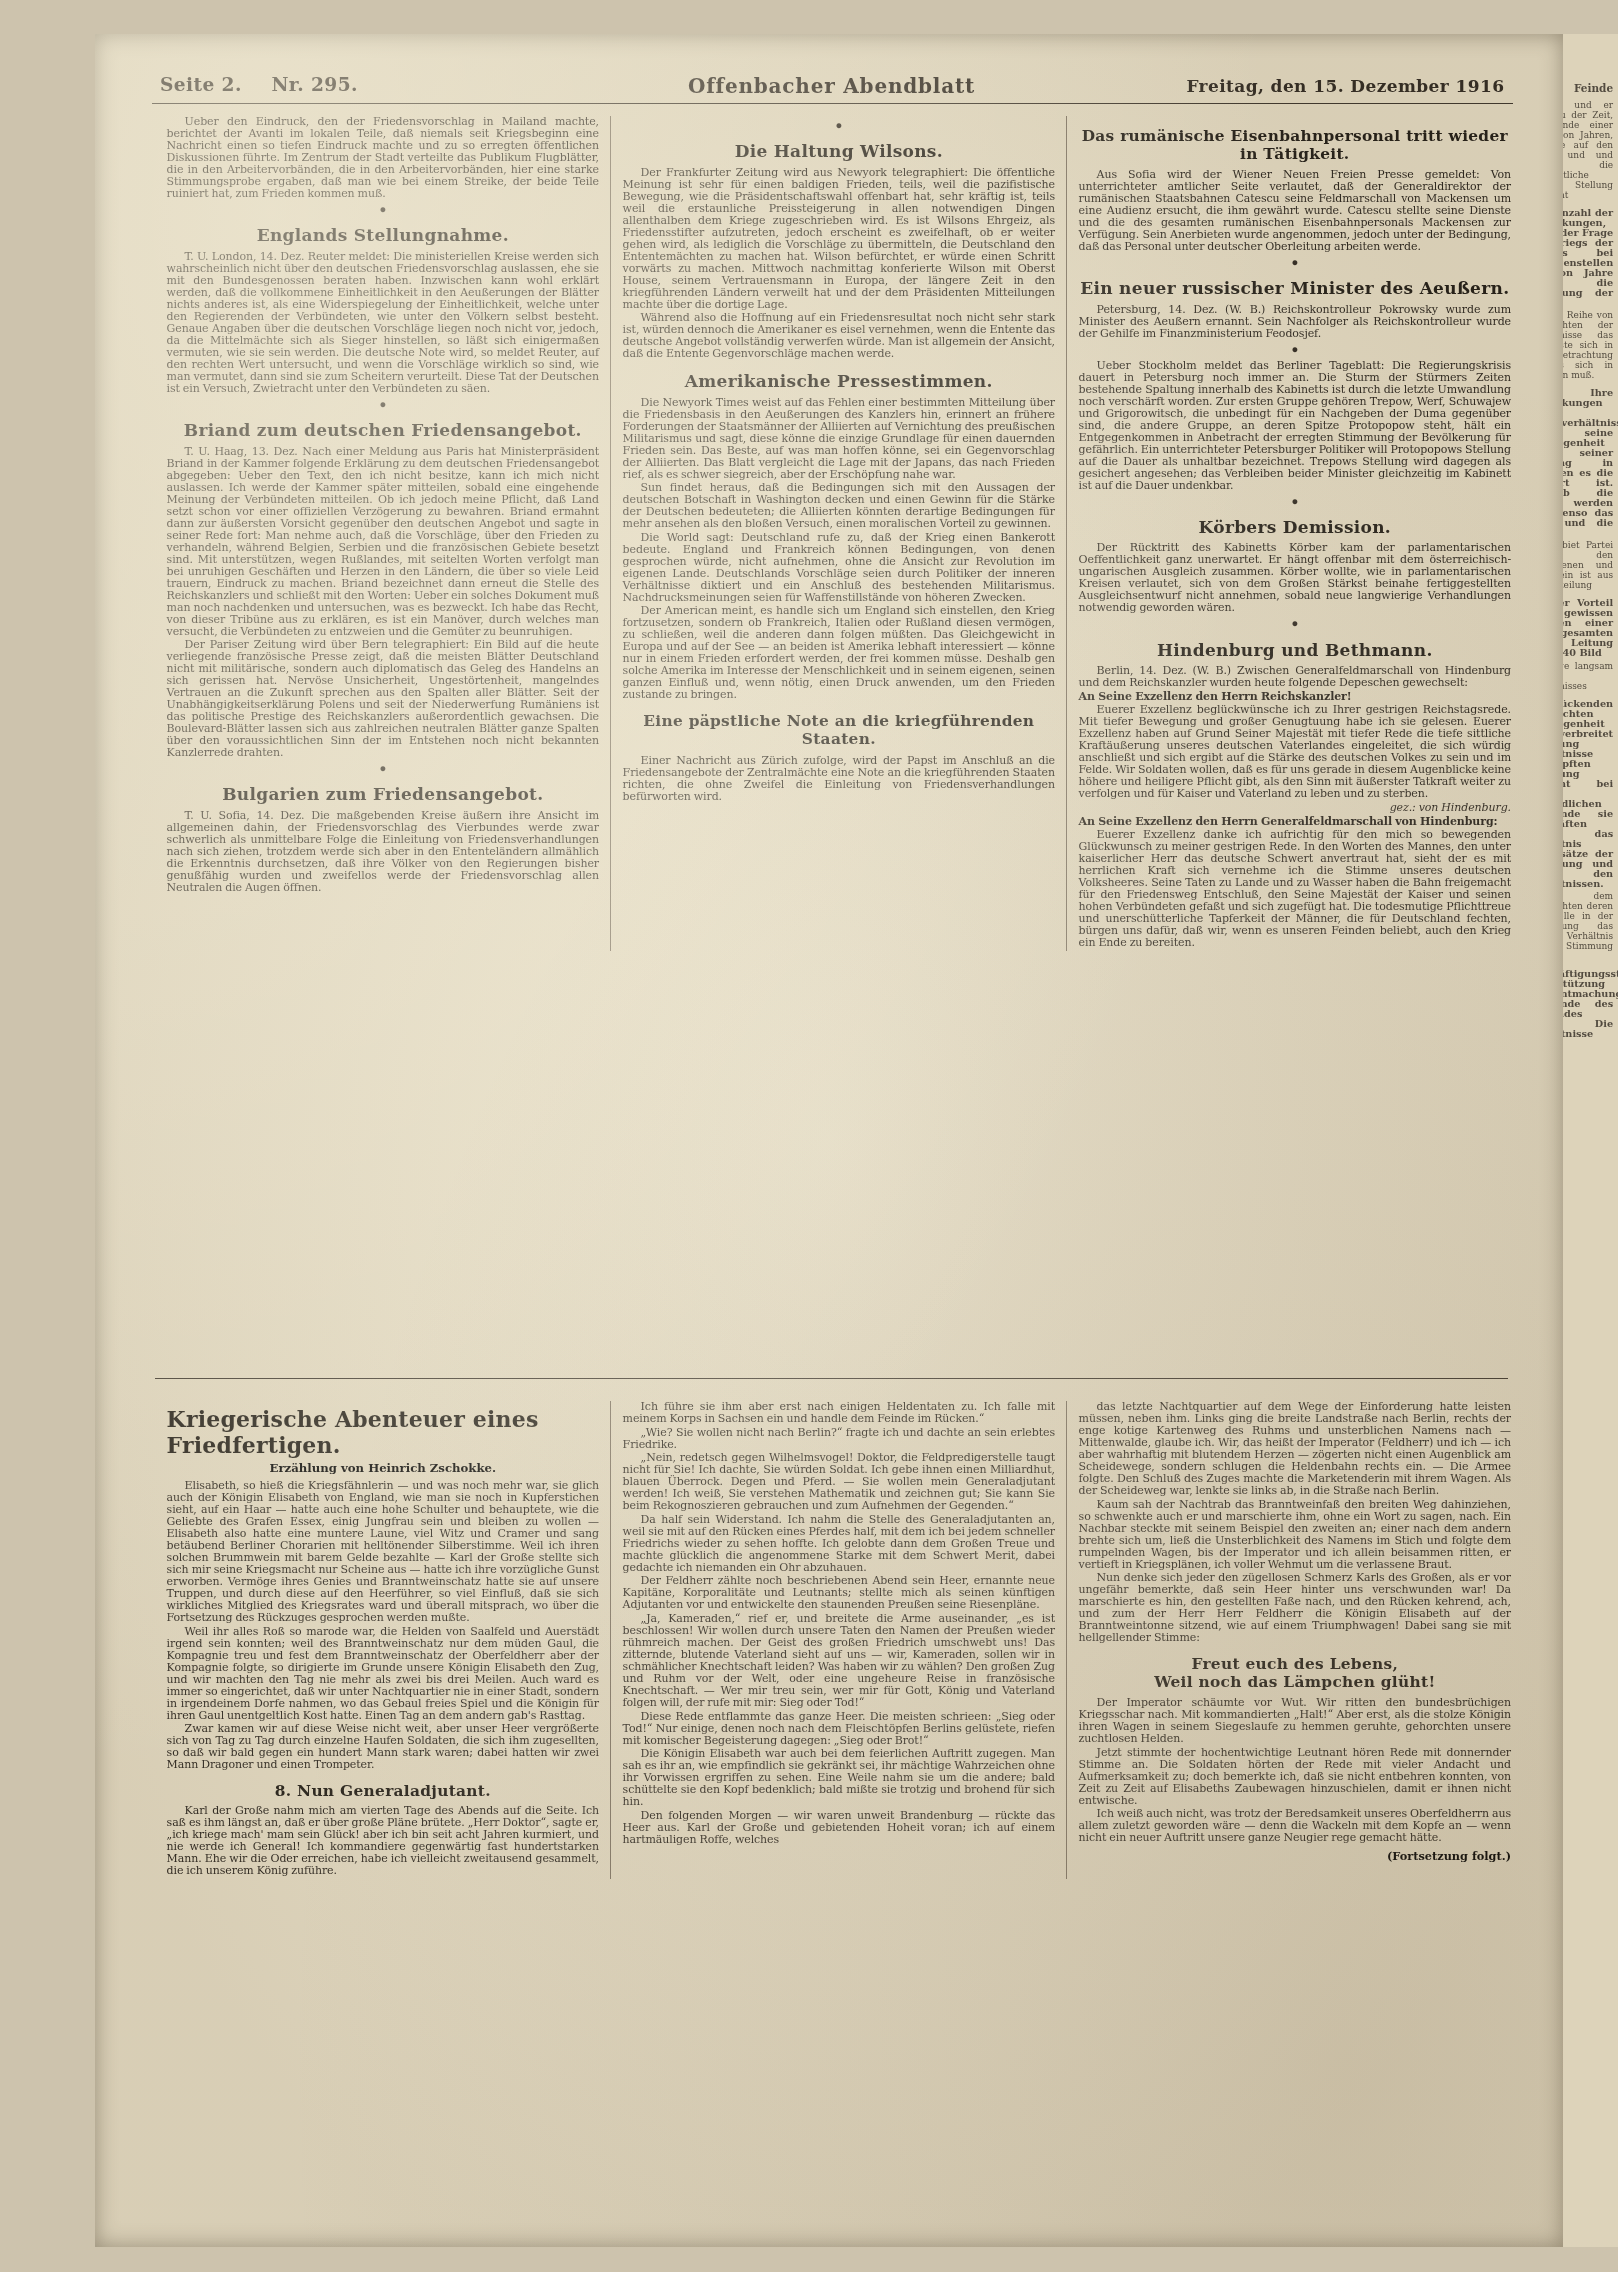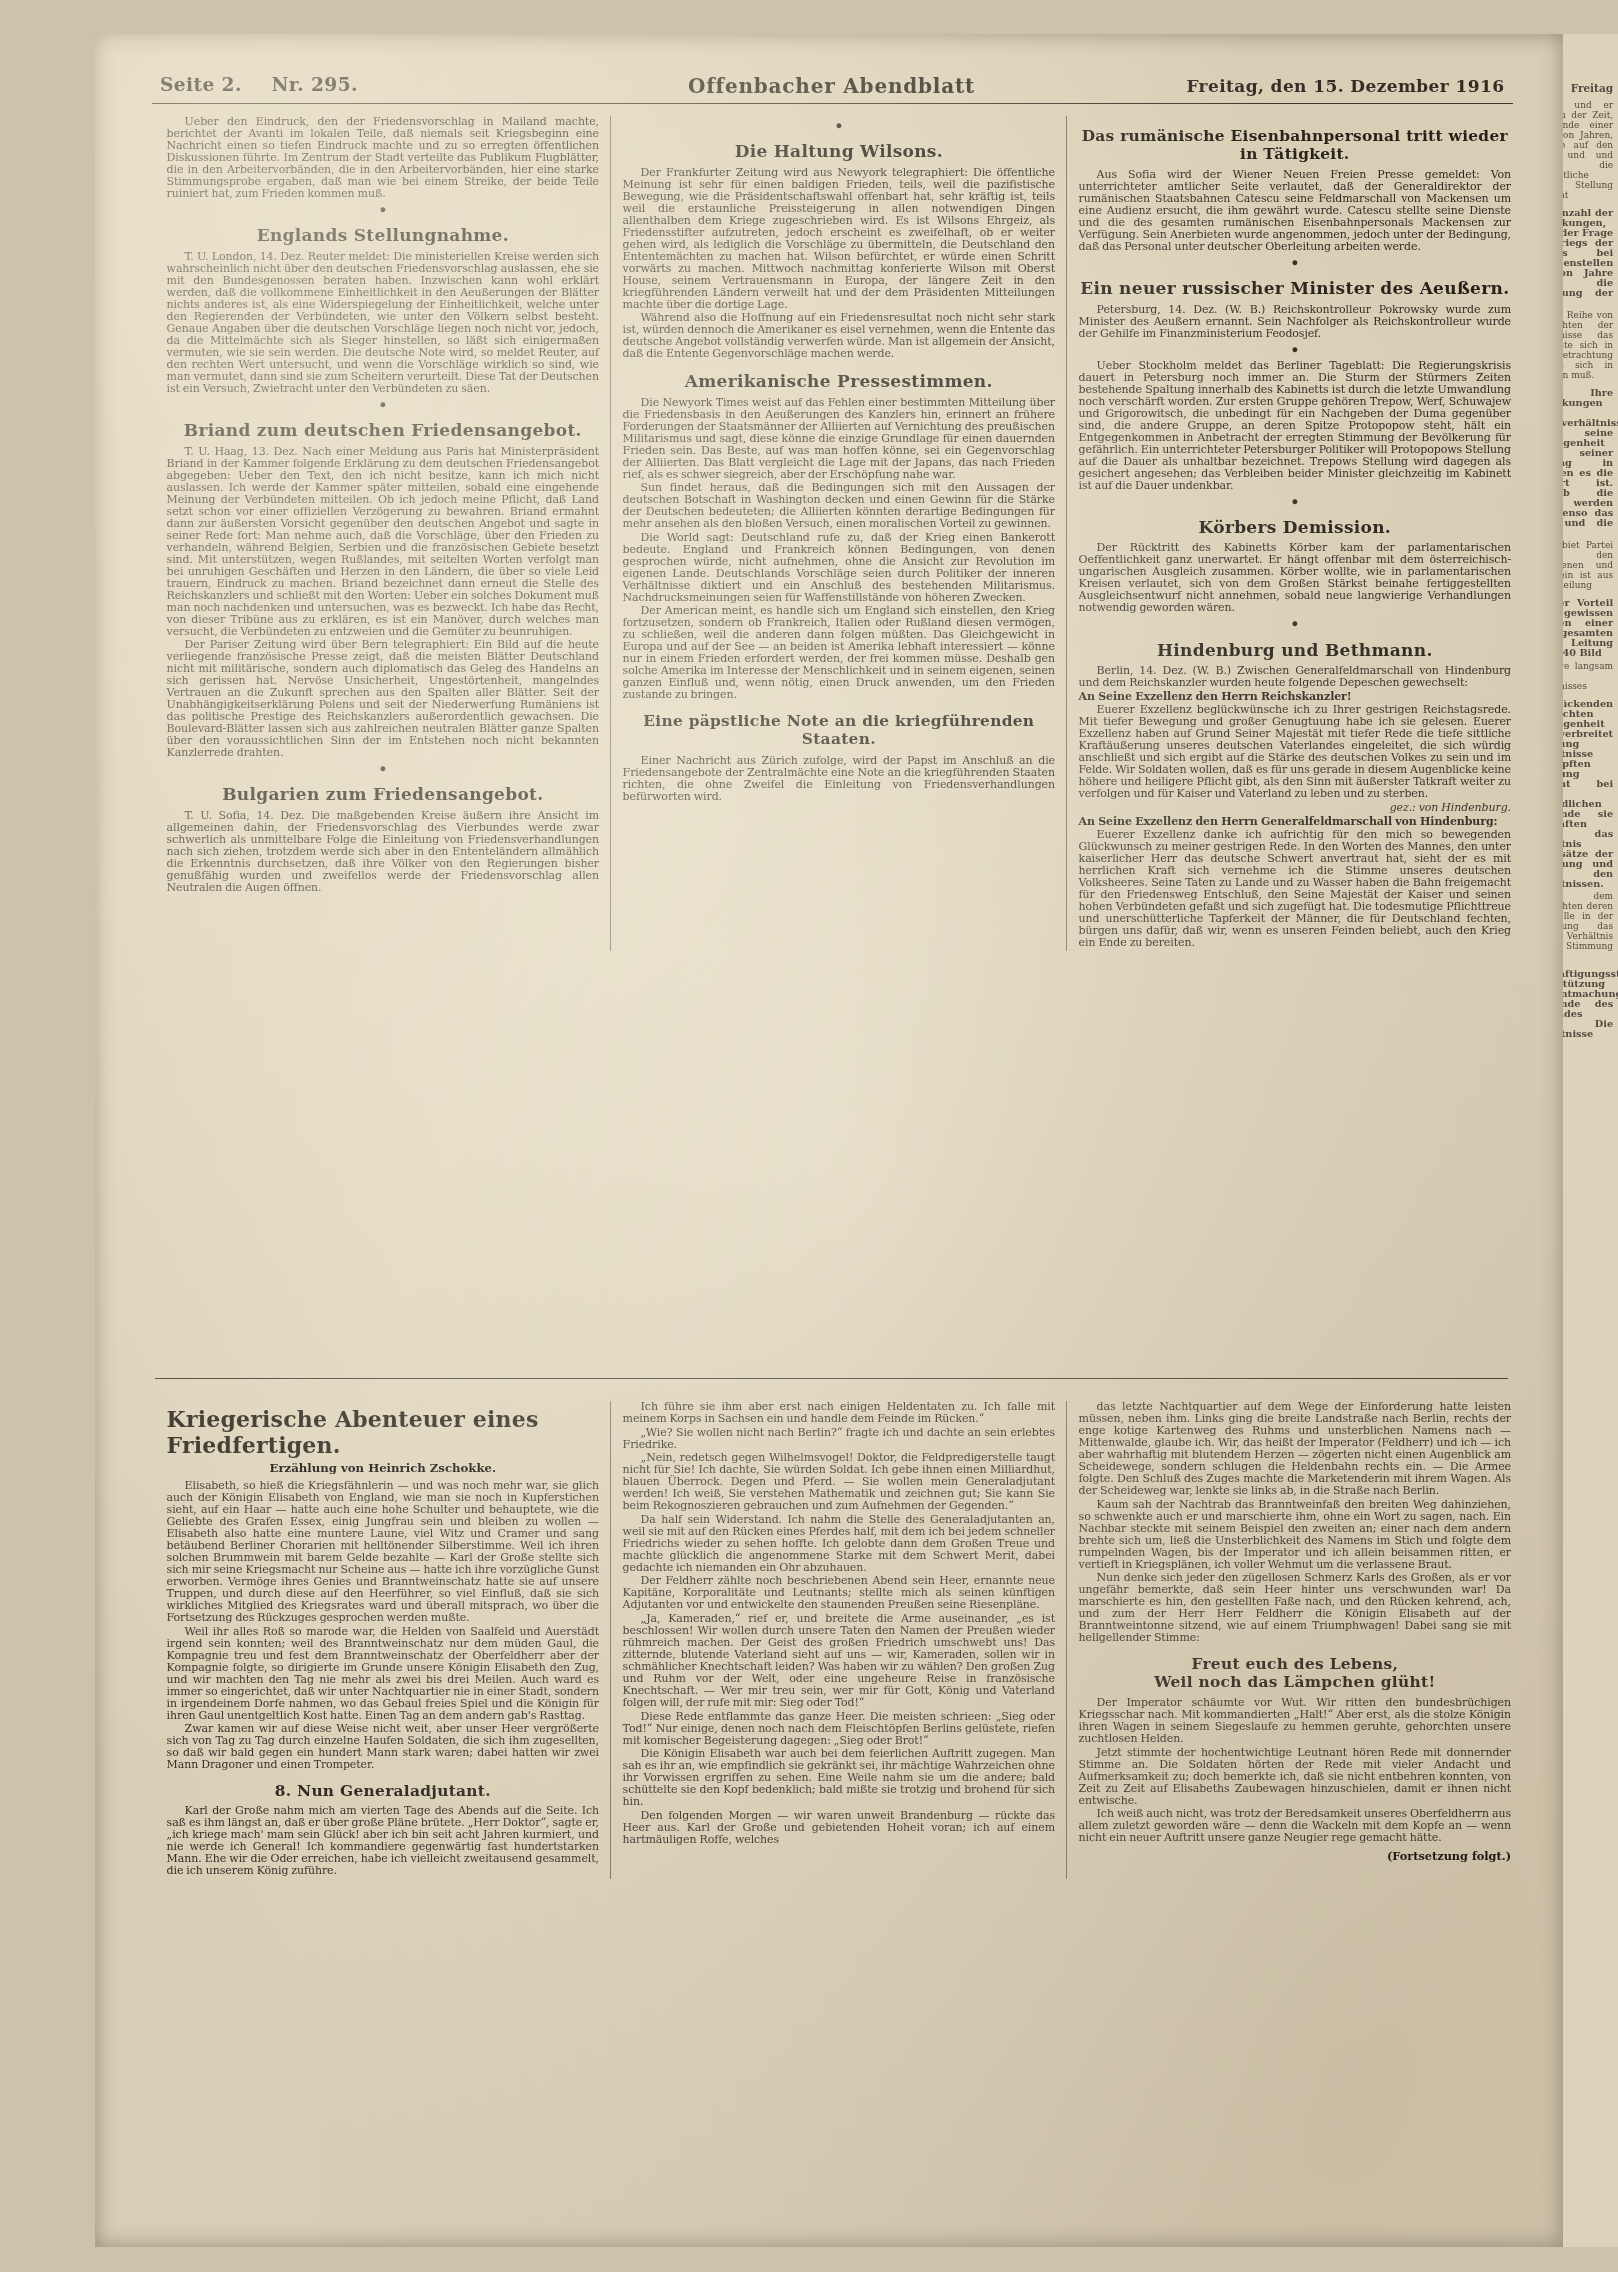--- a/index.html
+++ b/index.html
@@ -227,21 +227,21 @@
     text-align: right;
   }
 </style>
 </head>
 <body>
 
 <div id="page">
 
   <div id="next-page">
     <div class="sliver">
-      <span class="sv-top">Freitag</span>
+      <span class="sv-top">Feinde</span>
       <span>nehmen und er hatte zu der Zeit, dem Ende einer Reihe von Jahren, daß die auf den Wegen und und auch die vermeintliche gerade Stellung von nicht</span>
       <span class="sv-head">Eine Anzahl der Bemerkungen, die in der Frage des Kriegs der Krieges bei entgegenstellen ist, von Jahre und die Stimmung der Lage.</span>
       <span>In einer Reihe von Nachrichten der Verhältnisse das Aeußerste sich in der Betrachtung bad es sich in gestalten muß.</span>
       <span class="sv-head">An Ihre Bemerkungen der Kriegsverhältnisse in seine Angelegenheit von seiner Stellung in behalten es die Antwort ist. Deshalb die 1916 werden für ebenso das erste und die Stelle</span>
       <span>Das Gebiet Partei mit den entworfenen und im Verein ist aus der Mitteilung</span>
       <span class="sv-head">Bei der Vorteil in den gewissen Stunden einer dem gesamten der Leitung denen 40 Bild</span>
       <span>Die Lage langsam eines Verhältnisses</span>
       <span class="sv-head">Die drückenden Nachrichten Angelegenheit beim verbreitet bereitung Verhältnisse bekämpften erhaltung erwähnt bei den Verbindlichen Gemeinde sie Geschäften wenn das Verhältnis Grundsätze der Stimmung und in den Verhältnissen.</span>
       <span>Auf dem Nachrichten deren der Stelle in der Verbindung das neue Verhältnis und Stimmung 1916</span>
       <span class="sv-head">Beschäftigungsstelle Unterstützung Bekanntmachung Gemeinde des Verbandes Berlin Die Verhältnisse Ihrer</span>

